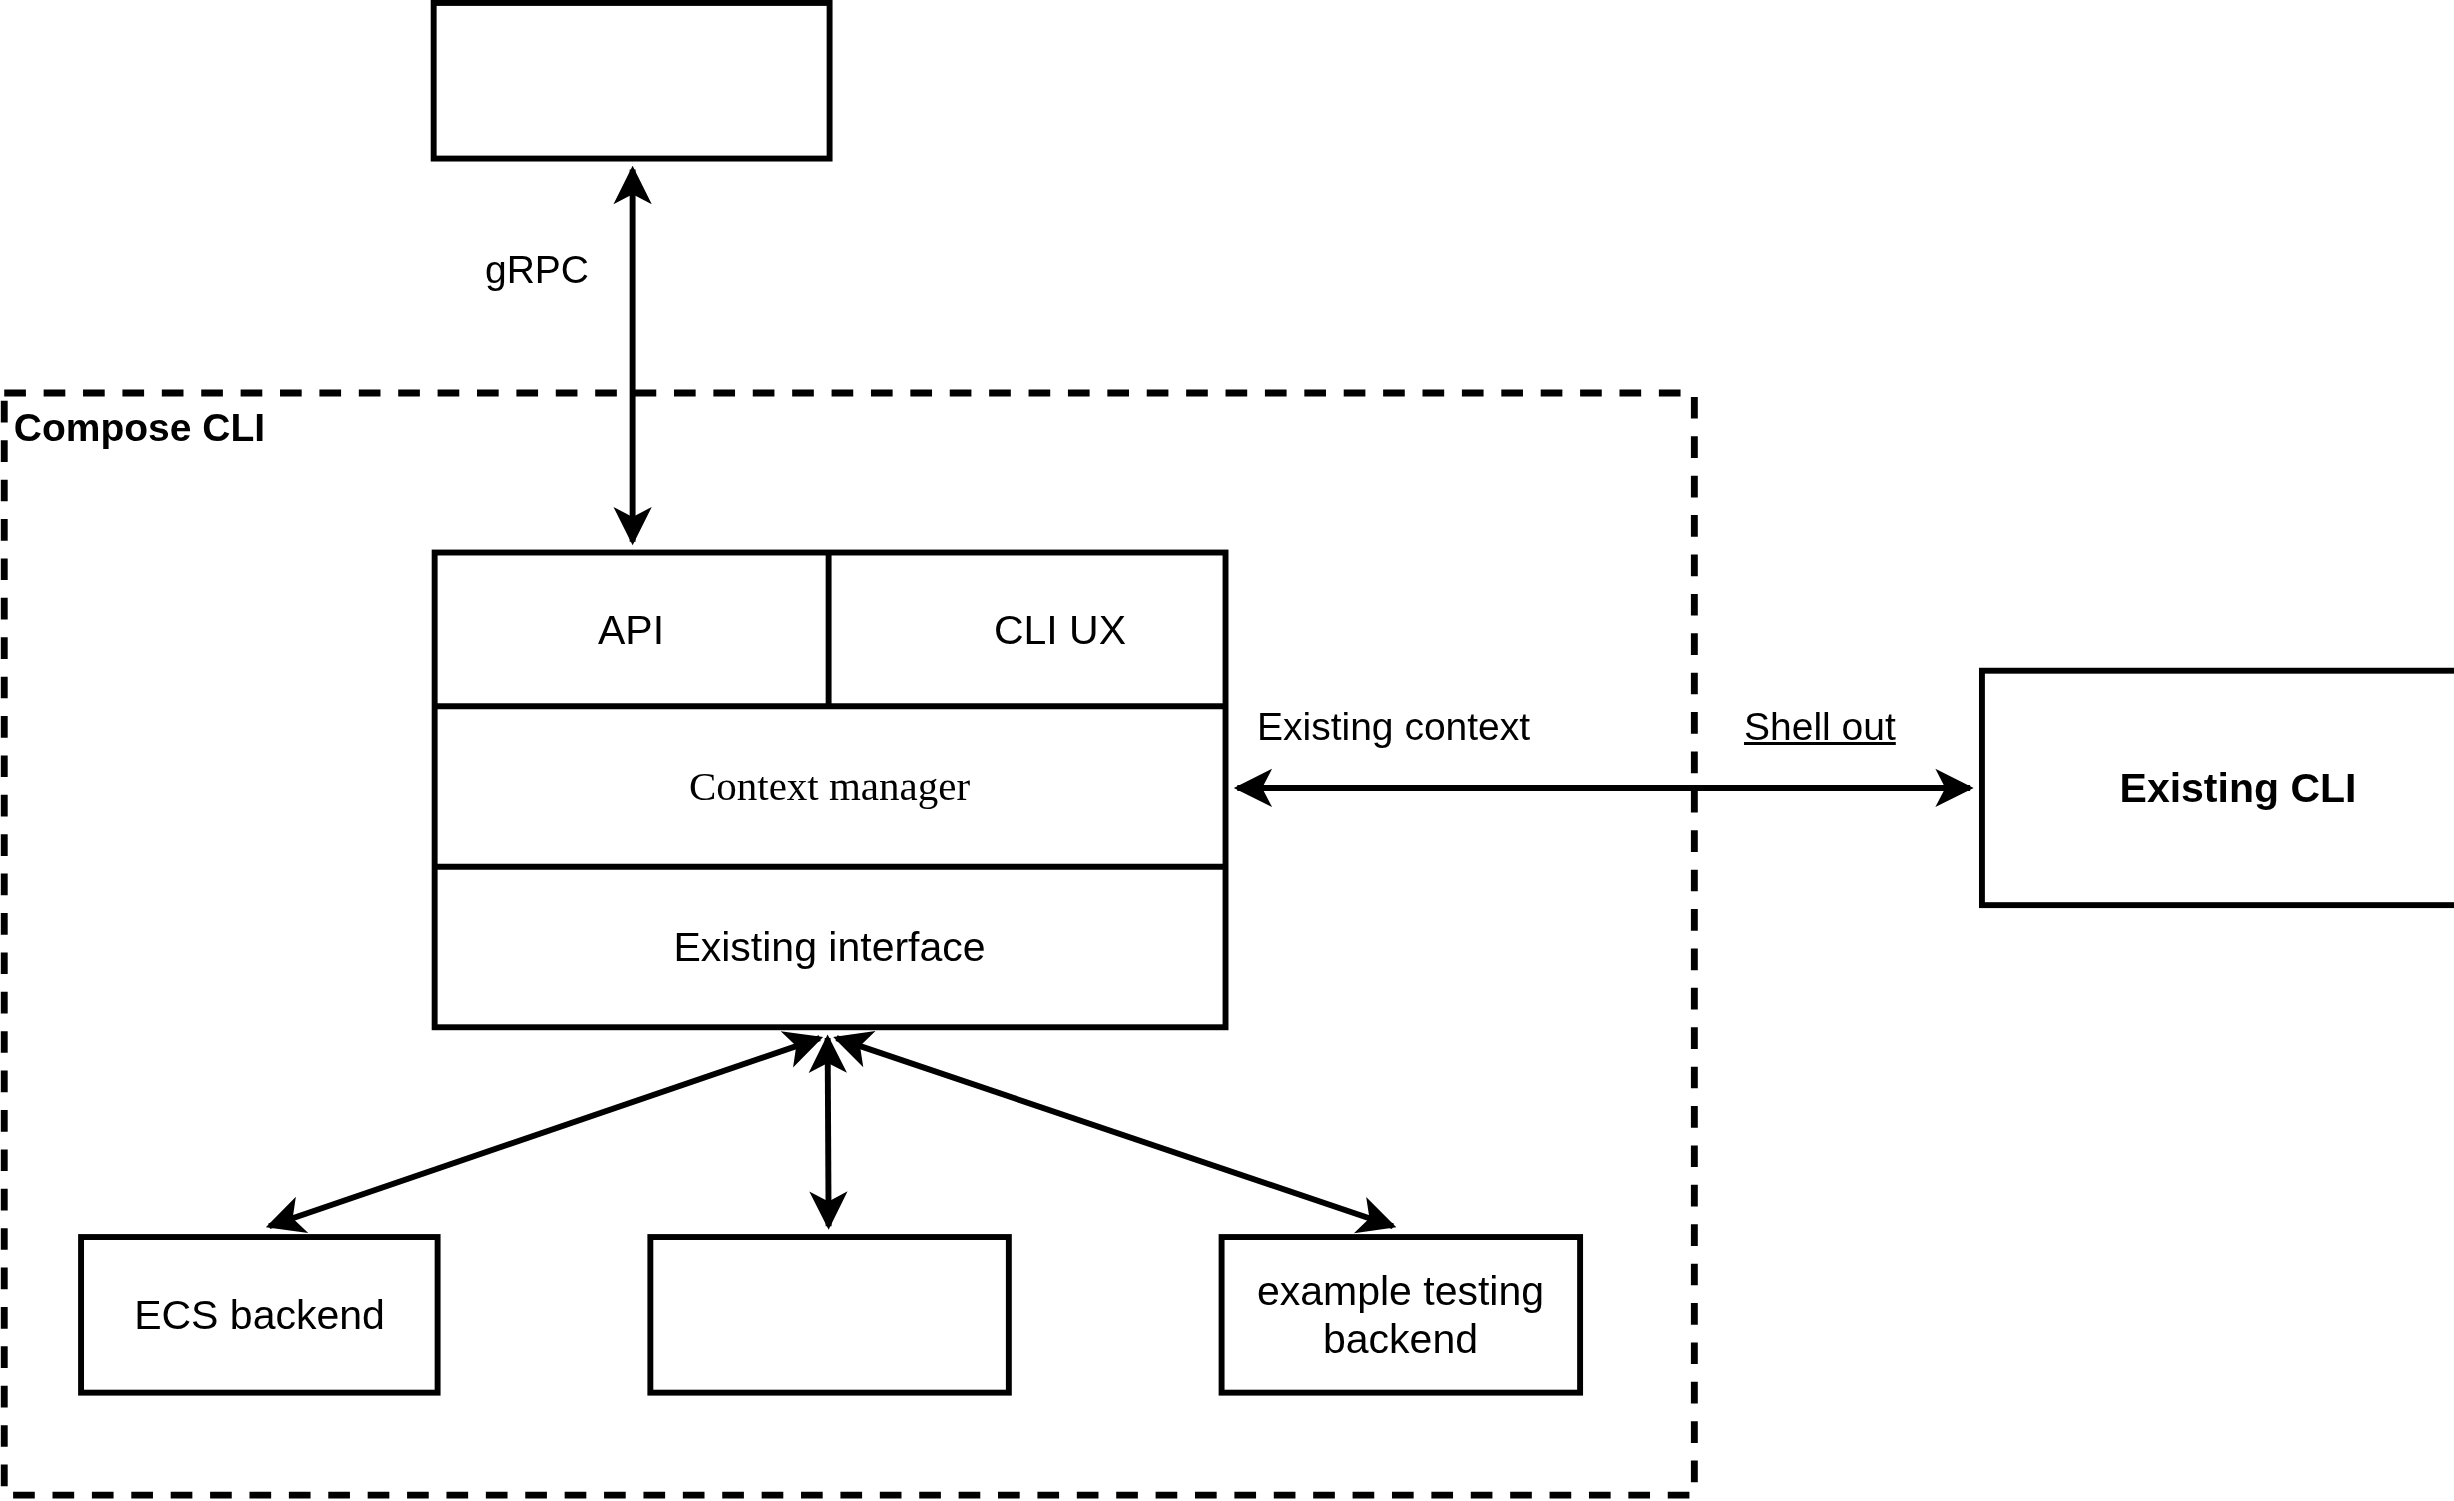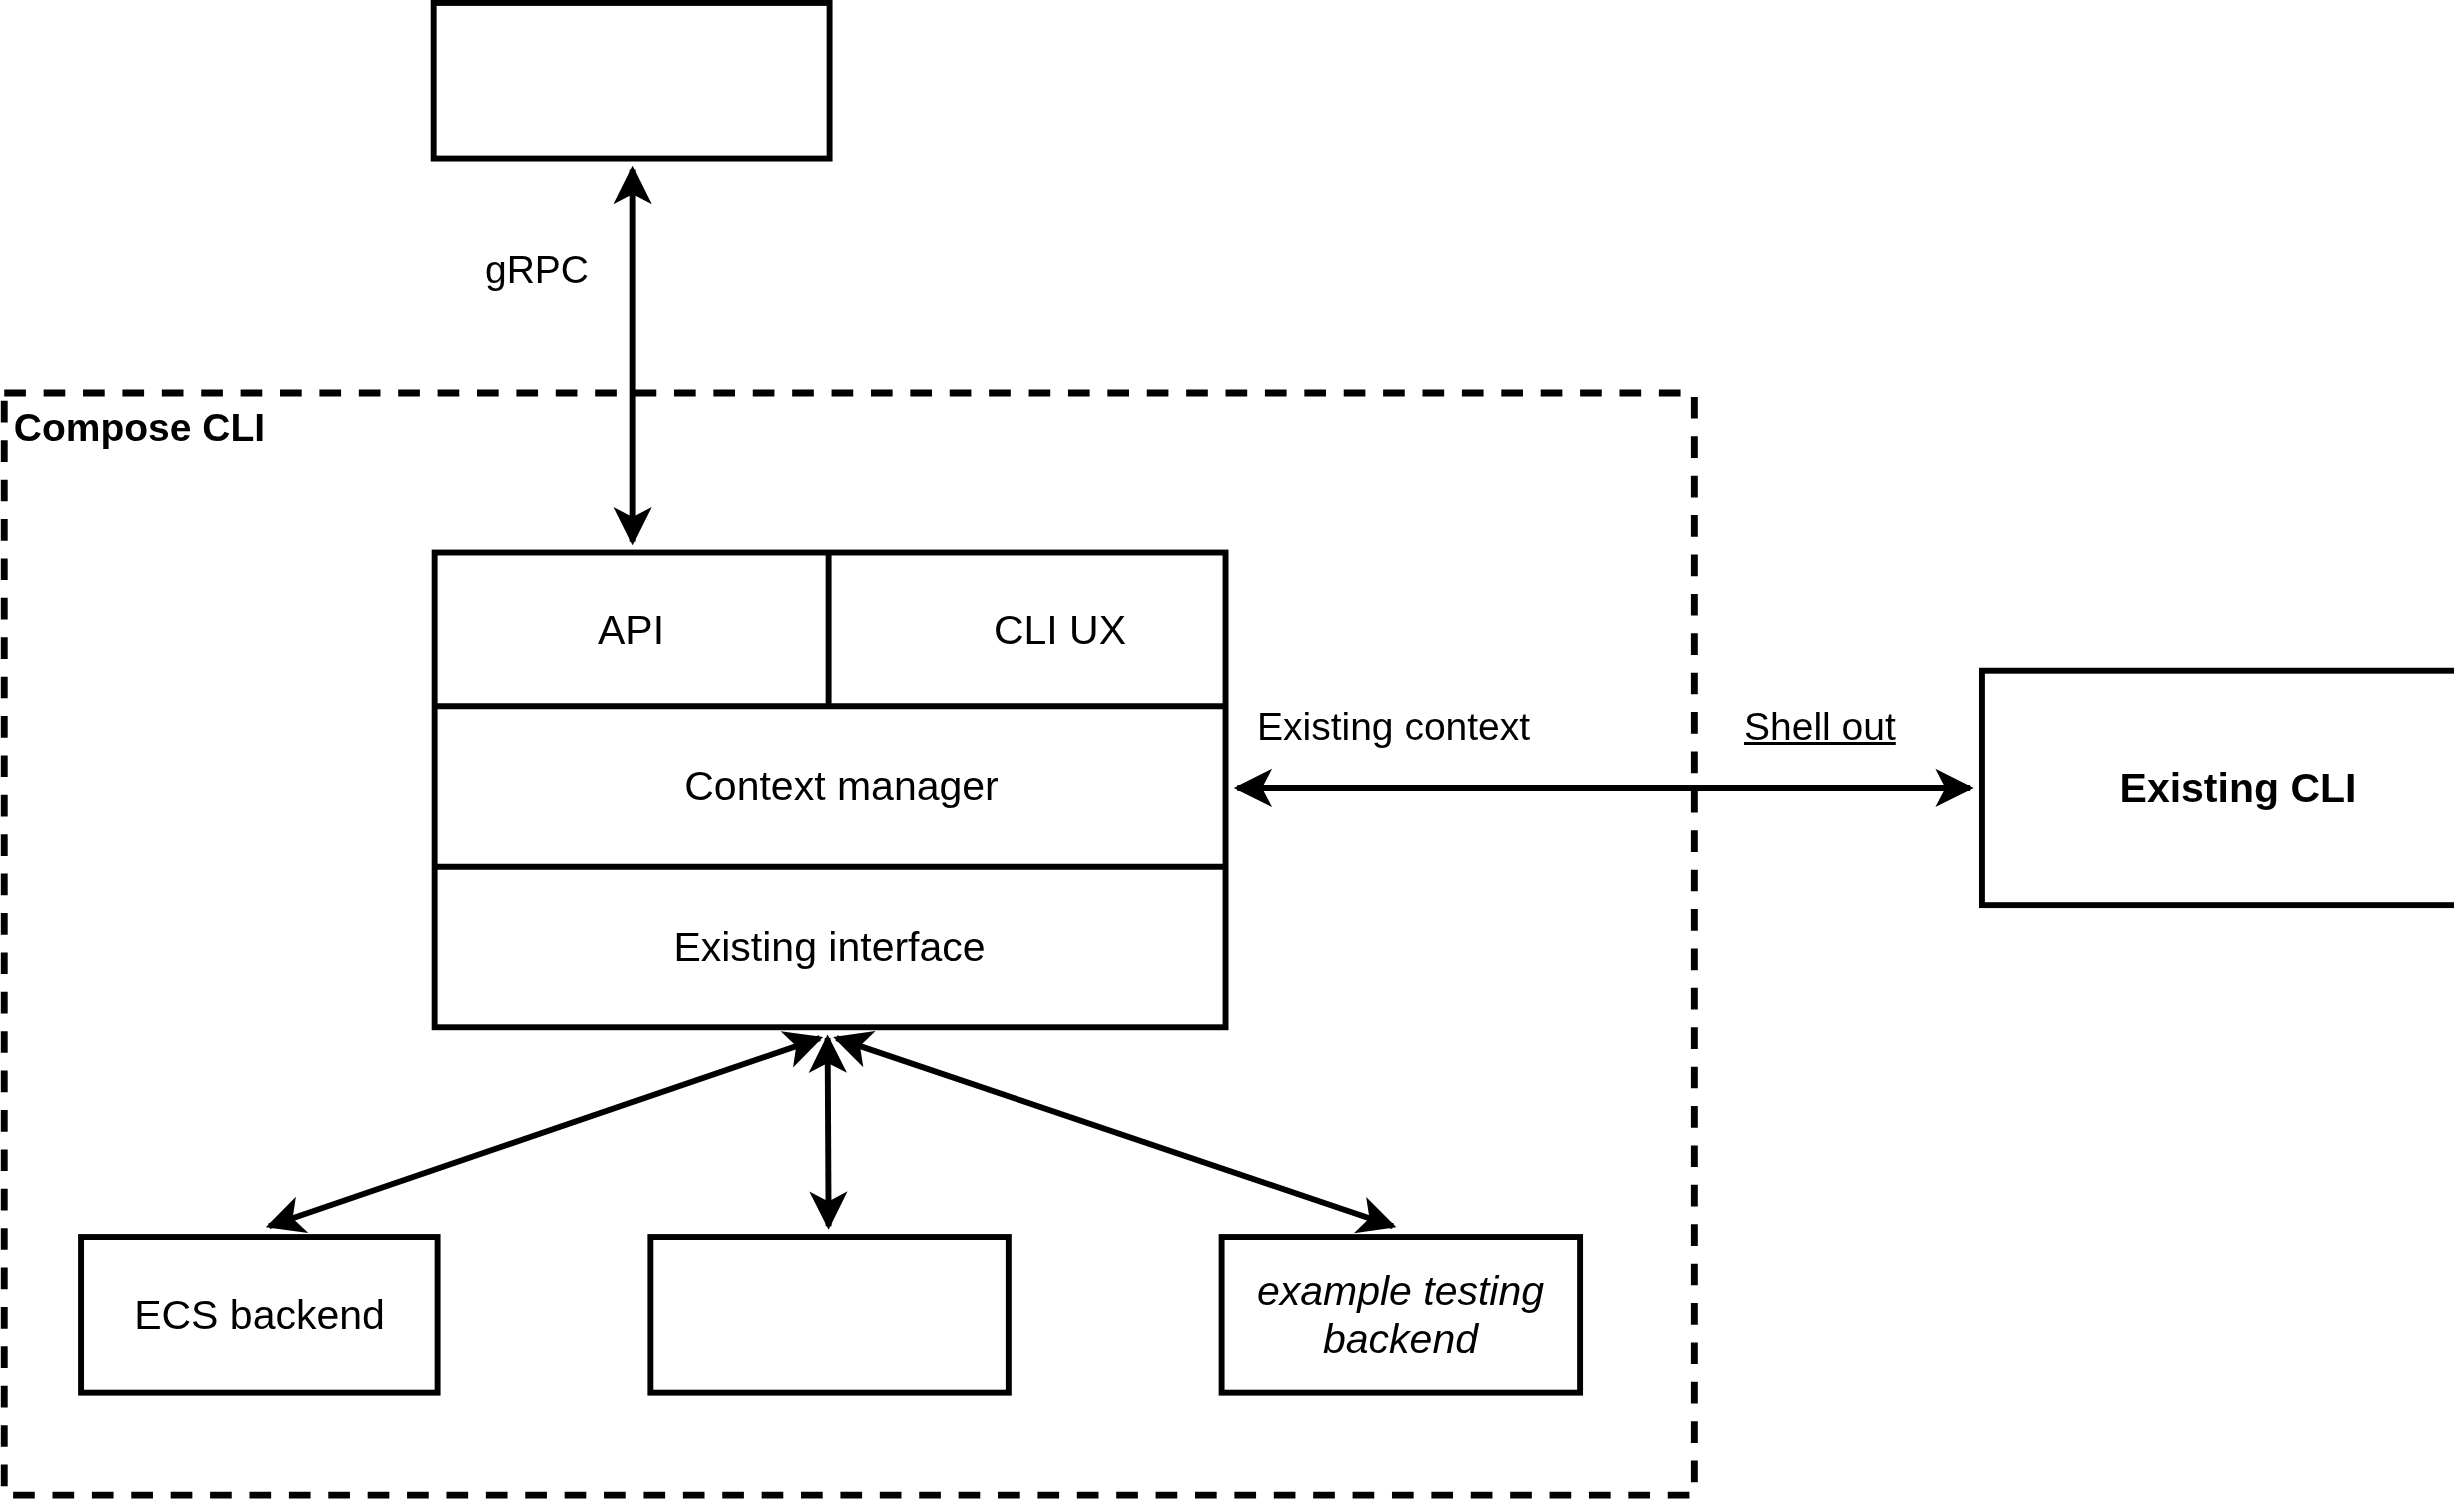--- a/index.html
+++ b/index.html
@@ -92,30 +92,30 @@
     <line x1="849" y1="1054" x2="1414" y2="1245" stroke="#000000" stroke-width="6" marker-start="url(#arrow-start)" marker-end="url(#arrow-end)"></line>
   </svg>
 
   <div class="group-title" style="left:13.8px; top:406px; font-size:39px;">Compose CLI</div>
 
 
   <div class="node-label" style="left:434px; top:553px; width:394px; height:154px; font-size:41px;">API</div>
 
   <div class="node-label" style="left:831px; top:553px; width:394px; height:154px; font-size:41px;margin-left:32px;">CLI UX</div>
 
-  <div class="node-label" style="left:446px; top:706px; width:791px; height:161px; font-size:41px;">Context manager</div>
+  <div class="node-label" style="left:434px; top:706px; width:791px; height:161px; font-size:41px;font-family:Liberation Serif, serif;">Context manager</div>
 
   <div class="node-label" style="left:434px; top:867px; width:791px; height:161px; font-size:41px;">Existing interface</div>
 
   <div class="node-label bold-label" style="left:1982px; top:671px; width:512px; height:234px; font-size:41px;">Existing CLI</div>
 
   <div class="node-label" style="left:81px; top:1237px; width:357px; height:156px; font-size:41px;">ECS backend</div>
 
 
-  <div class="node-label" style="left:1221px; top:1237px; width:359px; height:156px; font-size:41px; flex-direction:column;font-style:italic;">
+  <div class="node-label" style="left:1221px; top:1237px; width:359px; height:156px; font-size:41px; flex-direction:column;">
     <span>example testing</span>
     <span>backend</span>
   </div>
 
   <div class="edge-label" style="left:485px; top:248px; font-size:39px;">gRPC</div>
 
   <div class="edge-label" style="left:1257px; top:705px; font-size:39px;">Existing context</div>
 
   <div class="edge-label" style="left:1744px; top:705px; font-size:39px;text-decoration:underline;">Shell out</div>
 

